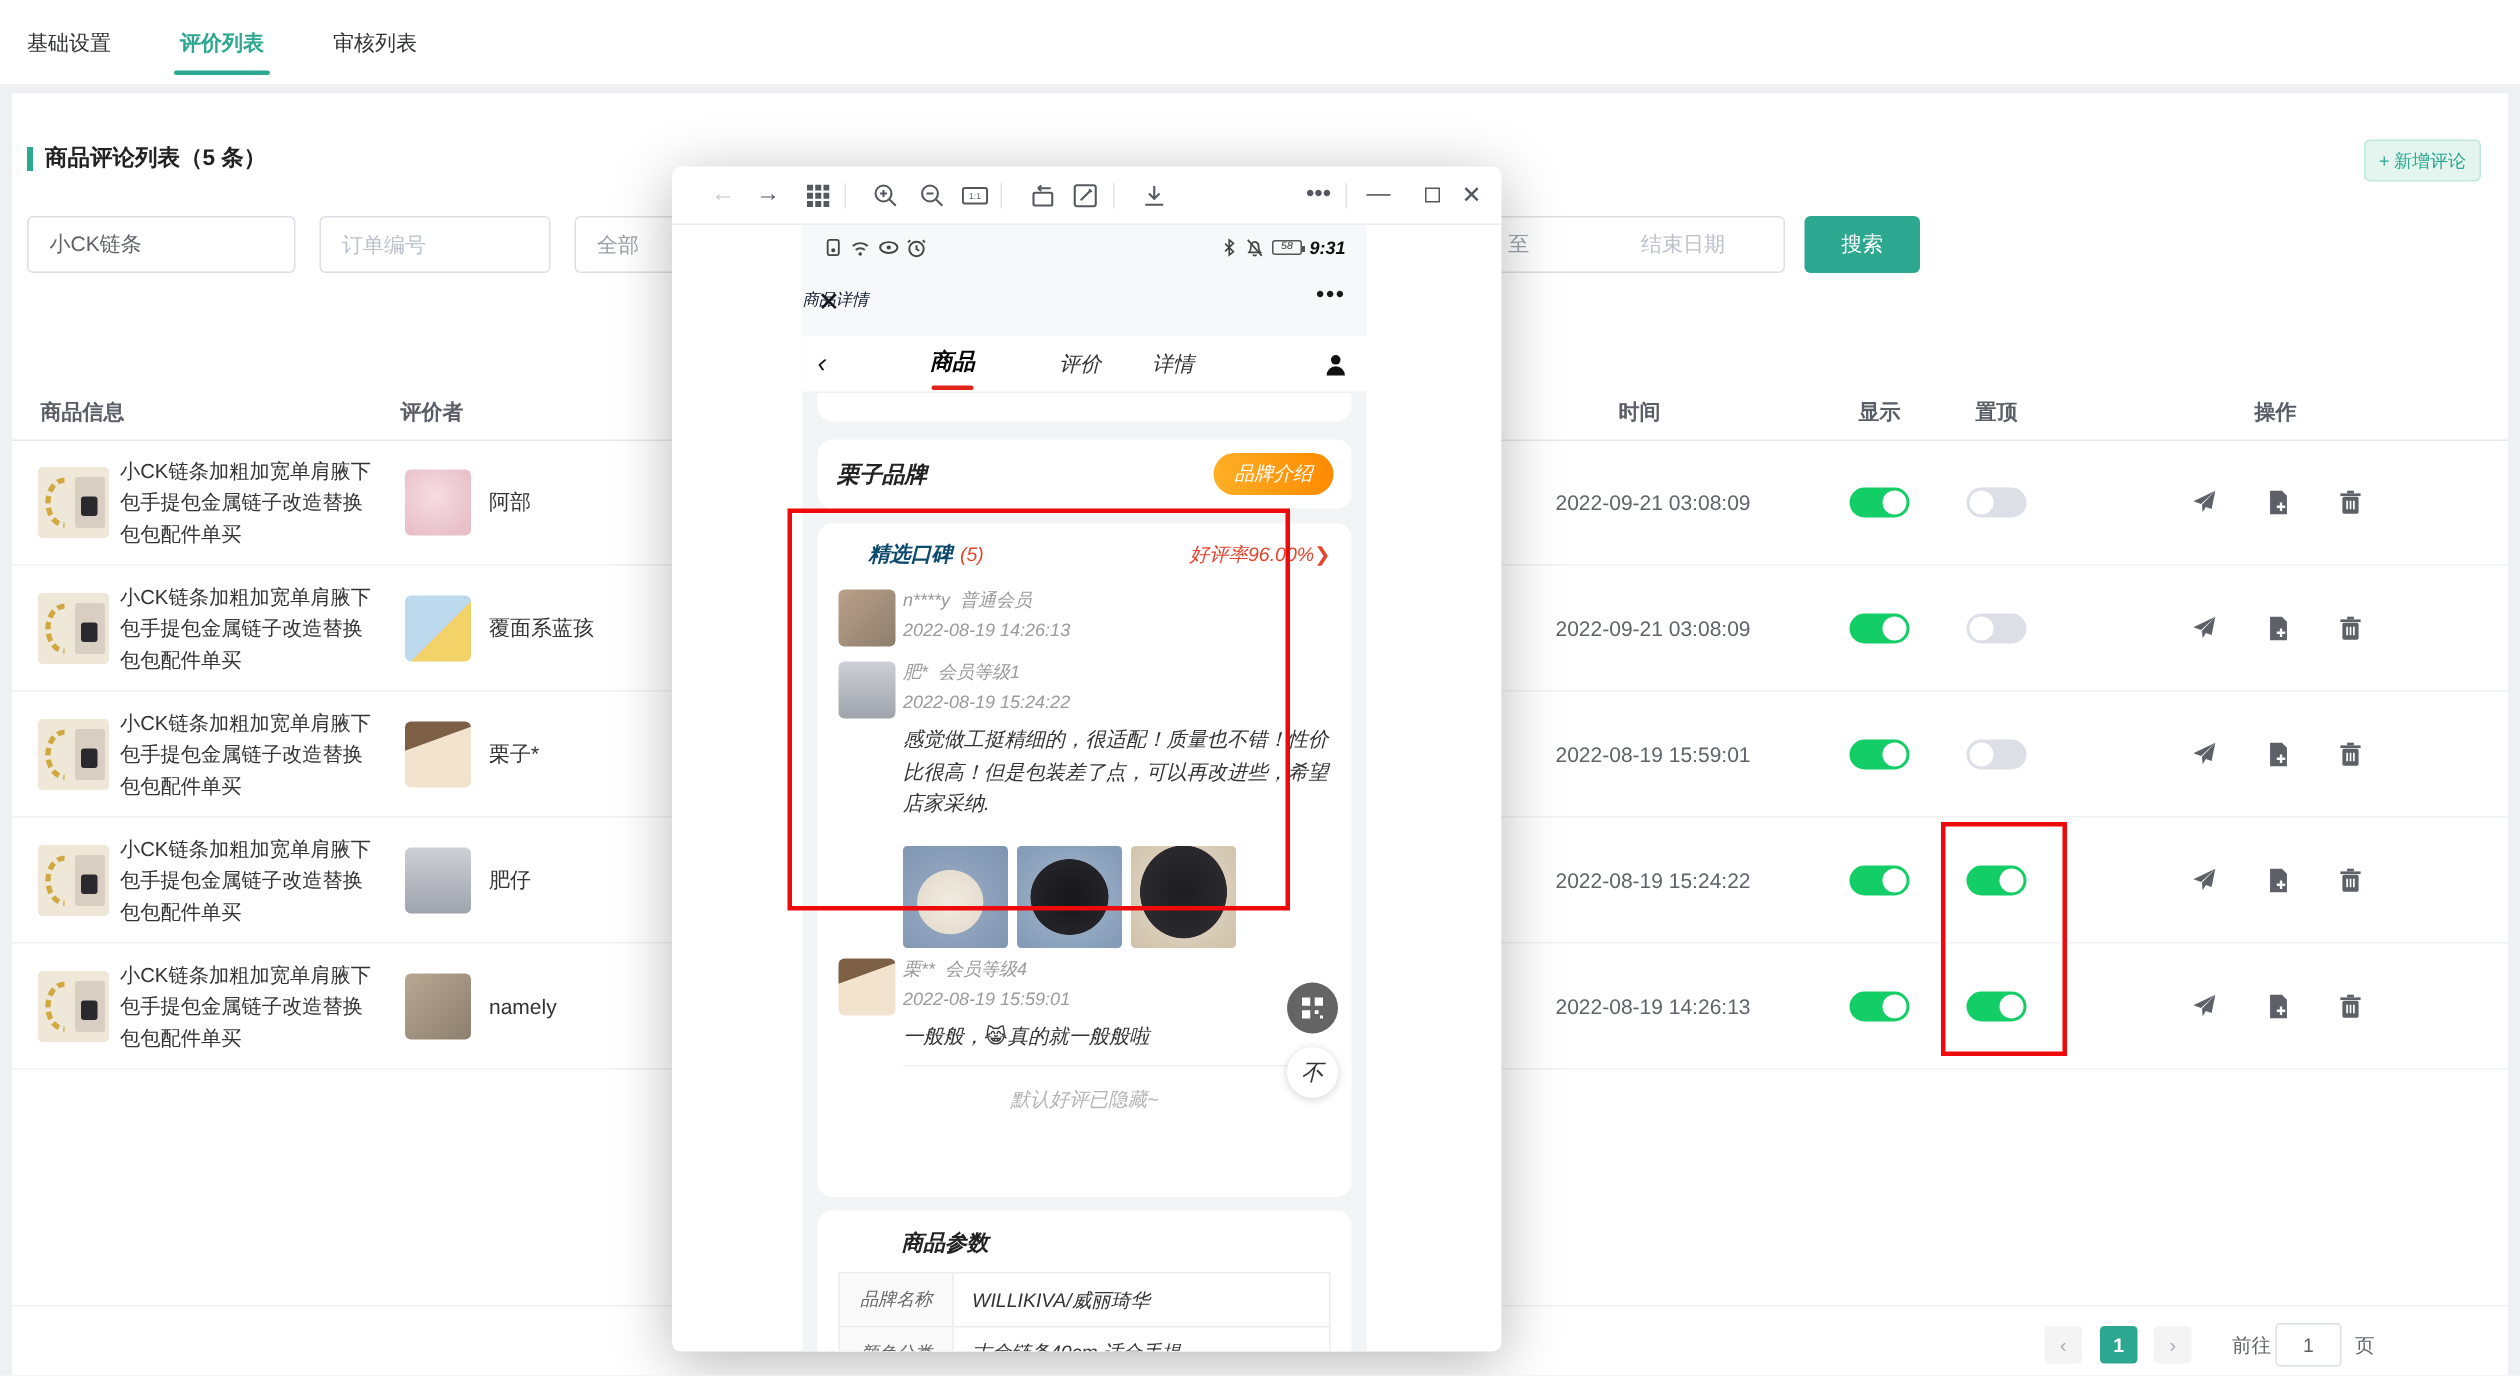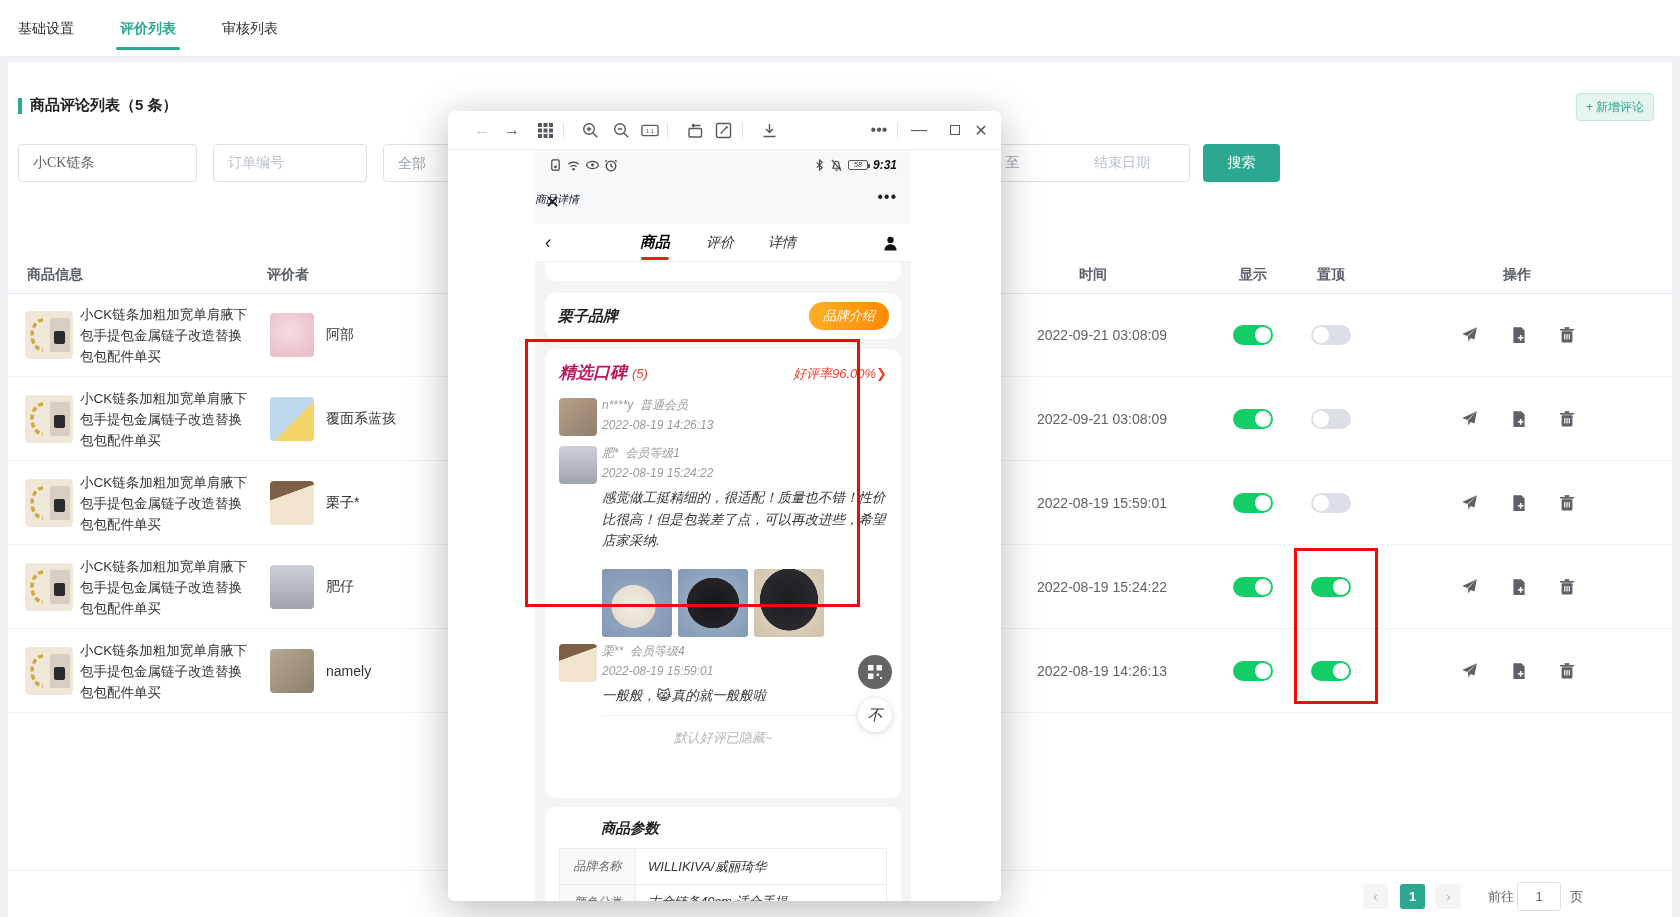--- a/index.html
+++ b/index.html
@@ -13,21 +13,21 @@
   .nav-tab.active::after { content:""; position:absolute; left:0; right:0; bottom:7px; height:3px; border-radius:2px; background:#2ba88f; }
 
   
   .panel { position:absolute; left:8px; right:8px; top:62px; bottom:0; background:#fff; }
   .panel-title { position:absolute; left:10px; top:34px; display:flex; align-items:center; gap:8px; }
   .title-bar { width:4px; height:16px; background:#2ba88f; }
   .panel-title h1 { font-size:15px; color:#222; font-weight:bold; }
   .add-btn { position:absolute; left:1568px; top:31px; width:78px; height:28px; background:#e3f5ee; color:#2ba88f; border:1px solid #bfe7da; border-radius:4px; font-size:12px; display:flex; align-items:center; justify-content:center; gap:3px; cursor:pointer; }
 
   
-  .f-input { position:absolute; top:82px; height:38px; border:1px solid #dcdfe6; border-radius:4px; background:#fff; font-size:14px; color:#606266; padding:0 14px; font-family:Liberation Serif, serif; }
+  .f-input { position:absolute; top:82px; height:38px; border:1px solid #dcdfe6; border-radius:4px; background:#fff; font-size:14px; color:#606266; padding:0 14px; font-family:Liberation Sans, sans-serif; }
   .f-input::placeholder { color:#bcc2cc; }
   .f-select { position:absolute; top:82px; height:38px; border:1px solid #dcdfe6; border-radius:4px; background:#fff; font-size:14px; color:#9aa0aa; line-height:36px; padding:0 14px; }
   .date-box { position:absolute; top:82px; left:827px; width:355px; height:38px; border:1px solid #dcdfe6; border-radius:4px; background:#fff; display:flex; align-items:center; }
   .date-box .sep { position:absolute; left:50%; transform:translateX(-50%); color:#9aa0aa; font-size:14px; }
   .date-box .end-ph { position:absolute; left:62%; width:38%; text-align:center; color:#bcc2cc; font-size:14px; }
   .search-btn { position:absolute; left:1195px; top:82px; width:77px; height:38px; background:#2ba88f; color:#fff; font-size:14px; border:none; border-radius:4px; cursor:pointer; }
 
   
   .th { position:absolute; top:193px; height:38px; line-height:38px; font-size:14px; font-weight:bold; color:#5a5e66; }
   .thead-line { position:absolute; left:0; right:0; top:231px; border-top:1px solid #e4e7ed; }
@@ -84,21 +84,21 @@
   .ph-tab.active::after { content:""; position:absolute; left:50%; transform:translateX(-50%); bottom:2px; width:28px; height:3px; border-radius:2px; background:#e2231a; }
   .ph-person { position:absolute; right:12px; top:11px; cursor:pointer; }
   .ph-content { position:absolute; left:0; right:0; top:112px; bottom:0; overflow:hidden; }
   .card { position:absolute; left:10px; width:356px; background:#fff; border-radius:10px; }
   .stub-card { top:0; height:19px; border-radius:0 0 10px 10px; }
   .brand-card { top:31px; height:46px; display:flex; align-items:center; padding:0 12px 0 13px; }
   .brand-name { font-size:15px; font-weight:bold; color:#222; }
   .brand-pill { margin-left:auto; background:linear-gradient(90deg,#ffaf26,#ff8a00); color:#fff; font-size:13px; padding:5px 14px; border-radius:15px; cursor:pointer; }
   .reviews-card { top:87px; height:449px; padding:12px 14px; overflow:hidden; }
   .rv-head { display:flex; align-items:baseline; }
-  .rv-title { font-size:17px; font-weight:bold; color:#be185d; }
+  .rv-title { font-size:14px; font-weight:bold; color:#0c4a6e;margin-left:20px; }
   .rv-count { font-size:13px; color:#e6432d; margin-left:5px; }
   .rv-rate { margin-left:auto; font-size:13px; color:#e6432d; cursor:pointer; }
   .review { position:relative; padding-left:43px; margin-top:13px; }
   .rv-avatar { position:absolute; left:0; top:1px; width:38px; height:38px; border-radius:4px; }
   .rva1 { background:linear-gradient(135deg,#b9a089,#8d7f6d); }
   .rva2 { background:linear-gradient(180deg,#cdd0d6,#9fa3ab); }
   .rva3 { background:linear-gradient(160deg,#7d5f46 32%,#f2e3cf 33%); }
   .rv-user { font-size:12px; color:#9a9a9a; }
   .rv-date { font-size:12px; color:#9a9a9a; margin-top:4px; }
   .rv-text { font-size:13.5px; color:#333; line-height:1.6; margin-top:7px; padding-bottom:9px; border-bottom:1px solid #f2f2f2; }
@@ -475,21 +475,21 @@
       </div>
 
       <div class="ph-header">
         <div class="ph-x">✕</div>
         <div class="ph-title">商品详情</div>
         <div class="ph-more">•••</div>
       </div>
 
       <div class="ph-tabs">
         <div class="ph-back">‹</div>
-        <div class="ph-tab active" style="left:120px;">商品</div>
+        <div class="ph-tab active" style="left:100px;">商品</div>
         <div class="ph-tab" style="left:185px;">评价</div>
         <div class="ph-tab" style="left:247px;">详情</div>
         <div class="ph-person">
             <svg width="17" height="17" viewBox="0 0 16 16" fill="#111">
               <circle cx="8" cy="4.6" r="3"></circle>
               <path d="M2.2 14.5a5.8 5.8 0 0 1 11.6 0z"></path>
             </svg>
           </div>
       </div>
 

